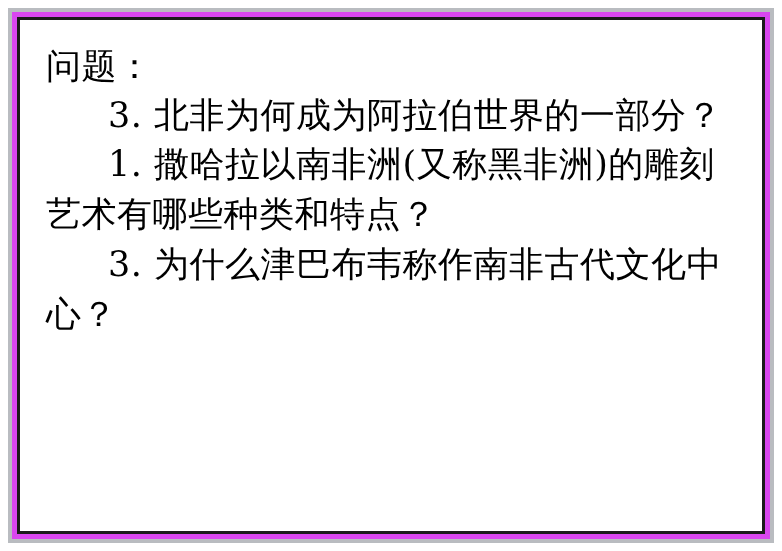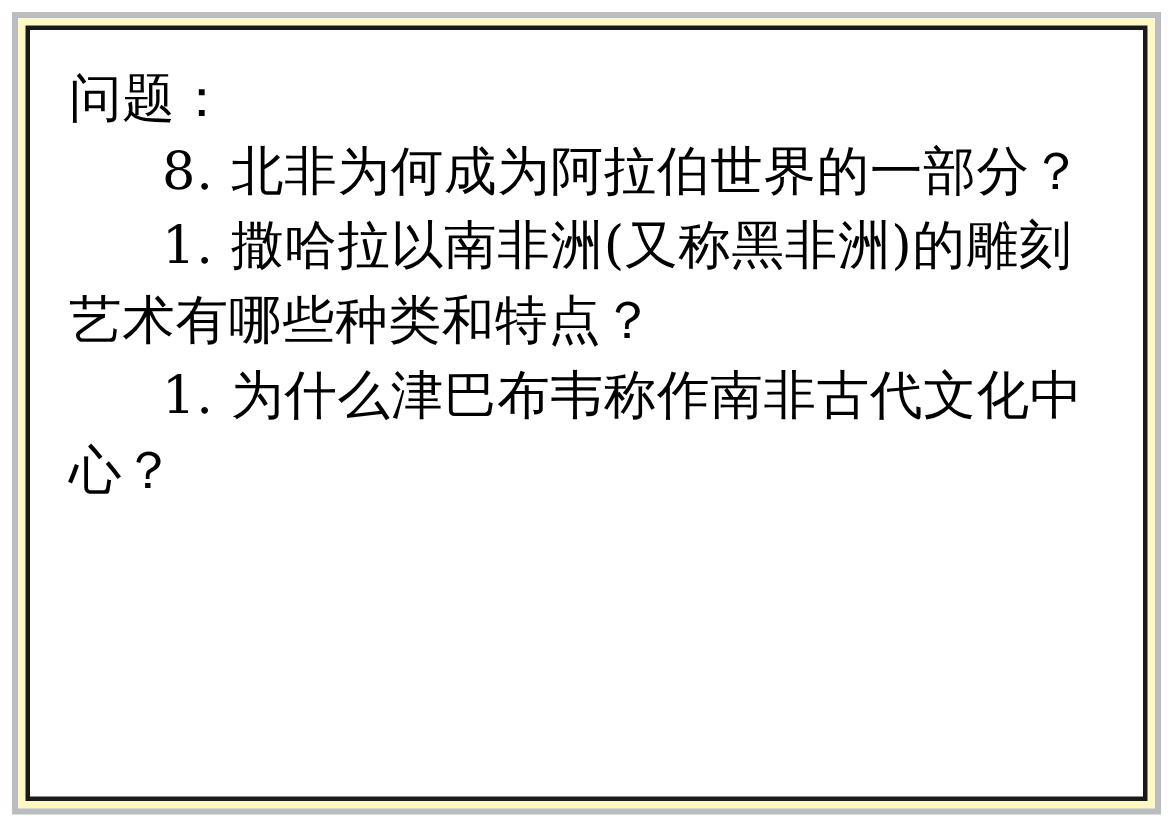--- a/index.html
+++ b/index.html
@@ -16,21 +16,21 @@
 
   
   #question-box {
     position: absolute;
     left: 8px;
     top: 8px;
     width: 766px;
     height: 535px;
     box-sizing: border-box;
     border: 4px solid #b9bcc0;
-    background: #fef9c3;
+    background: #d946ef;
     padding: 5px;
   }
 
   #question-box-inner {
     box-sizing: border-box;
     width: 100%;
     height: 100%;
     border: 3px solid #1a1a1a;
     background: #ffffff;
     padding: 24px 26px 10px 26px;
@@ -57,20 +57,20 @@
   }
 </style>
 </head>
 <body>
 
 <div id="question-box">
   <div id="question-box-inner">
 
     <p class="q-heading">问题：</p>
 
-    <p class="q-item">8. 北非为何成为阿拉伯世界的一部分？</p>
+    <p class="q-item">3. 北非为何成为阿拉伯世界的一部分？</p>
 
     <p class="q-item">1. 撒哈拉以南非洲(又称黑非洲)的雕刻艺术有哪些种类和特点？</p>
 
-    <p class="q-item">1. 为什么津巴布韦称作南非古代文化中心？</p>
+    <p class="q-item">3. 为什么津巴布韦称作南非古代文化中心？</p>
 
   </div>
 </div>
 
 </body></html>

